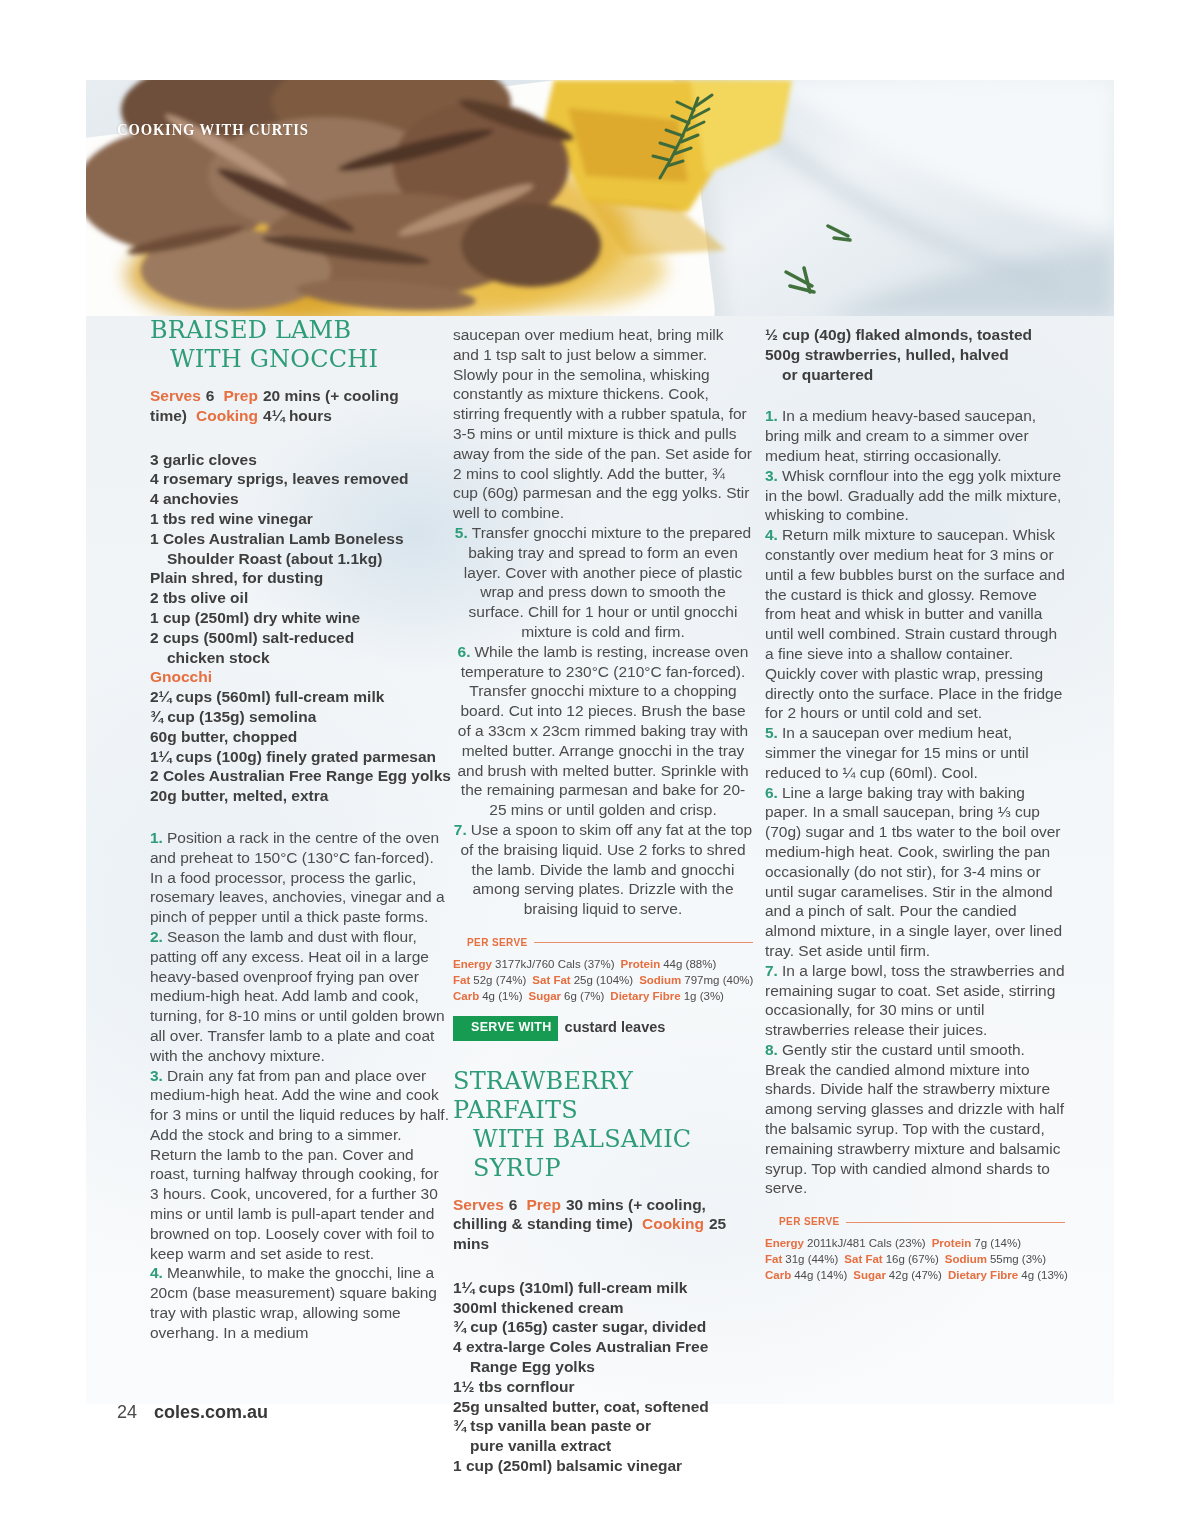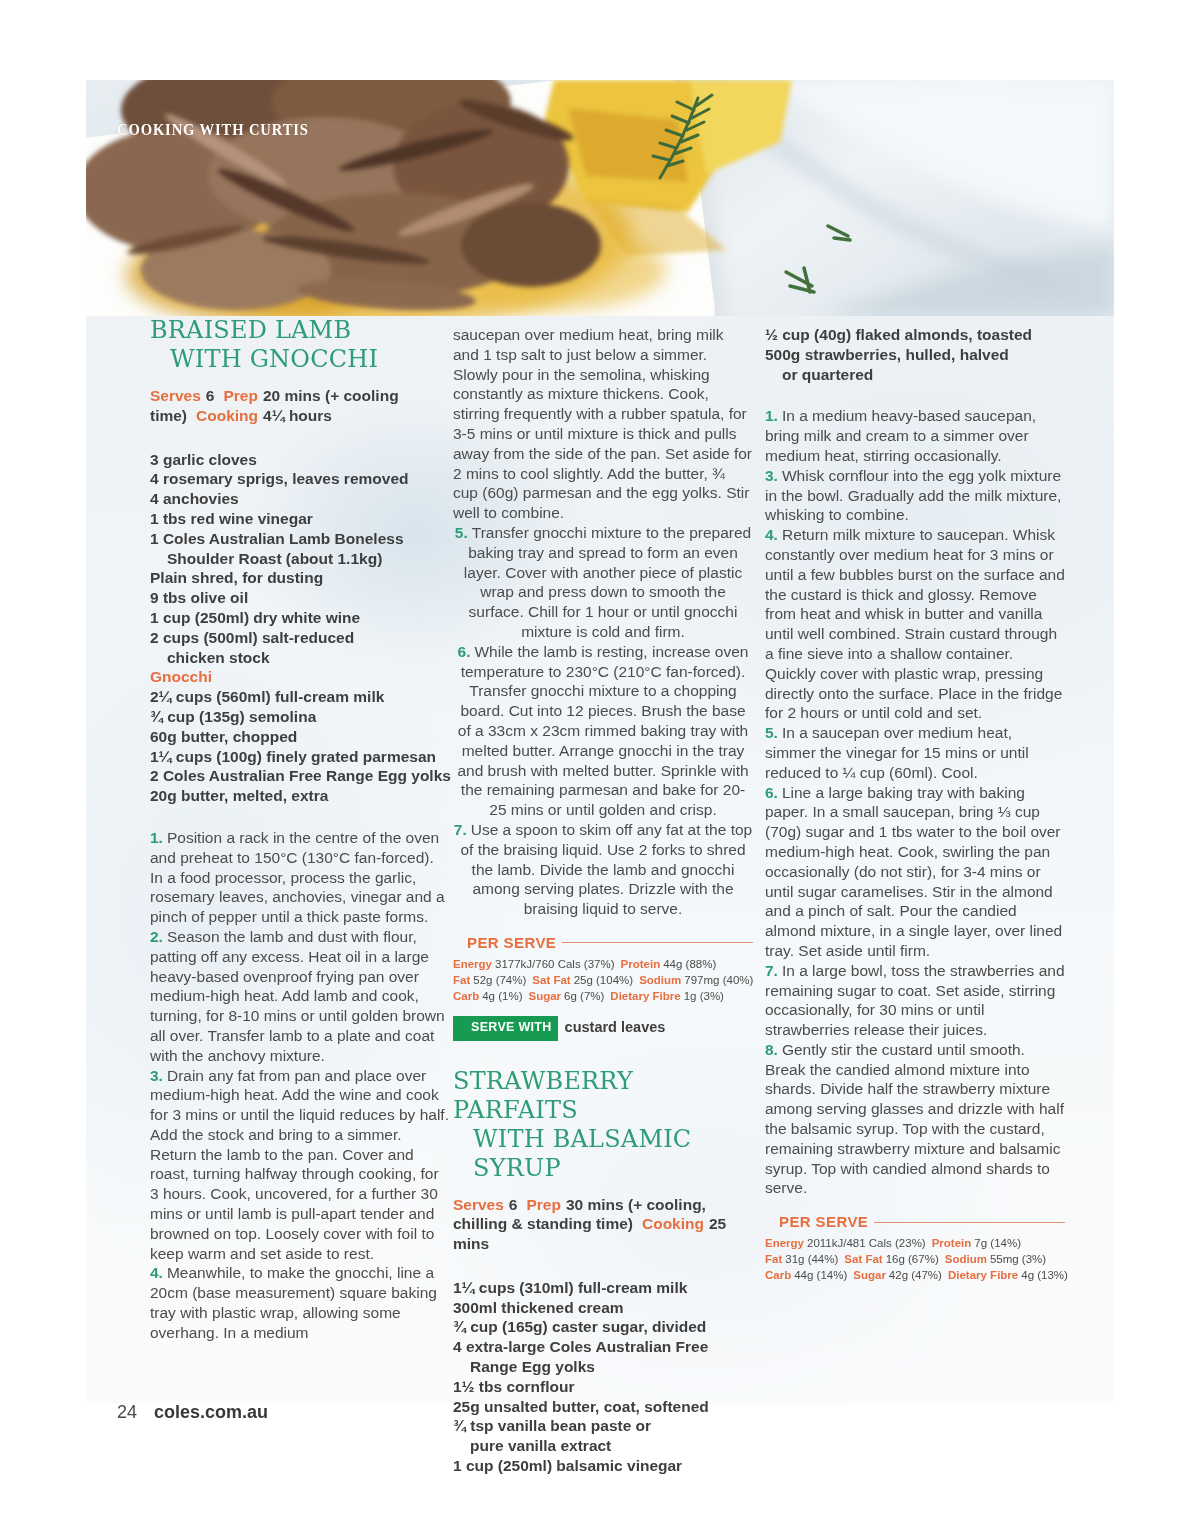--- a/index.html
+++ b/index.html
@@ -39,21 +39,21 @@
   .ing.indent{padding-left:17px;}
   .ing.subhead{color:#e66e3f;}
 
   .steps{margin-top:22px;}
   .step{margin:0;}
   .sn{color:#2e9c77;margin-right:4px;}
   .stepcont{margin:0;}
 
   .pserve{margin-top:14px;}
   .ps-head{display:flex;align-items:center;margin-bottom:3px;}
-  .ps-title{color:#e66e3f;font-weight:bold;font-size:15px;letter-spacing:0.4px;white-space:nowrap;padding-left:14px;}
+  .ps-title{color:#e66e3f;font-weight:bold;font-size:10px;letter-spacing:0.4px;white-space:nowrap;padding-left:14px;}
   .ps-line{flex:1;border-top:1.5px solid #e8906a;margin-left:6px;}
   .ps-row{font-size:11.5px;line-height:16px;color:#4c4c4c;white-space:nowrap;}
   .nseg{margin-right:6px;}
   .nseg b{color:#e66e3f;margin-right:3px;}
 
   .servewith{margin-top:12px;display:flex;align-items:center;}
   .sw-badge{background:#179a52;color:#ffffff;font-weight:bold;font-size:12.5px;
     padding:2px 6px 3px 18px;letter-spacing:0.3px;white-space:nowrap;}
   .sw-text{font-weight:bold;color:#3e3e3e;font-size:14.5px;margin-left:7px;white-space:nowrap;}
 
@@ -161,21 +161,21 @@
   </h1>
   <div class="meta"><span class="mseg"><b>Serves</b><span>6</span></span><span class="mseg"><b>Prep</b><span>20 mins (+ cooling time)</span></span><span class="mseg"><b>Cooking</b><span>4¼ hours</span></span></div>
   <ul class="ings">
       <li class="ing">3 garlic cloves</li>
       <li class="ing">4 rosemary sprigs, leaves removed</li>
       <li class="ing">4 anchovies</li>
       <li class="ing">1 tbs red wine vinegar</li>
       <li class="ing">1 Coles Australian Lamb Boneless</li>
       <li class="ing indent">Shoulder Roast (about 1.1kg)</li>
       <li class="ing">Plain shred, for dusting</li>
-      <li class="ing">9 tbs olive oil</li>
+      <li class="ing">2 tbs olive oil</li>
       <li class="ing">1 cup (250ml) dry white wine</li>
       <li class="ing">2 cups (500ml) salt-reduced</li>
       <li class="ing indent">chicken stock</li>
       <li class="ing subhead">Gnocchi</li>
       <li class="ing">2¼ cups (560ml) full-cream milk</li>
       <li class="ing">¾ cup (135g) semolina</li>
       <li class="ing">60g butter, chopped</li>
       <li class="ing">1¼ cups (100g) finely grated parmesan</li>
       <li class="ing">2 Coles Australian Free Range Egg yolks</li>
       <li class="ing">20g butter, melted, extra</li>

